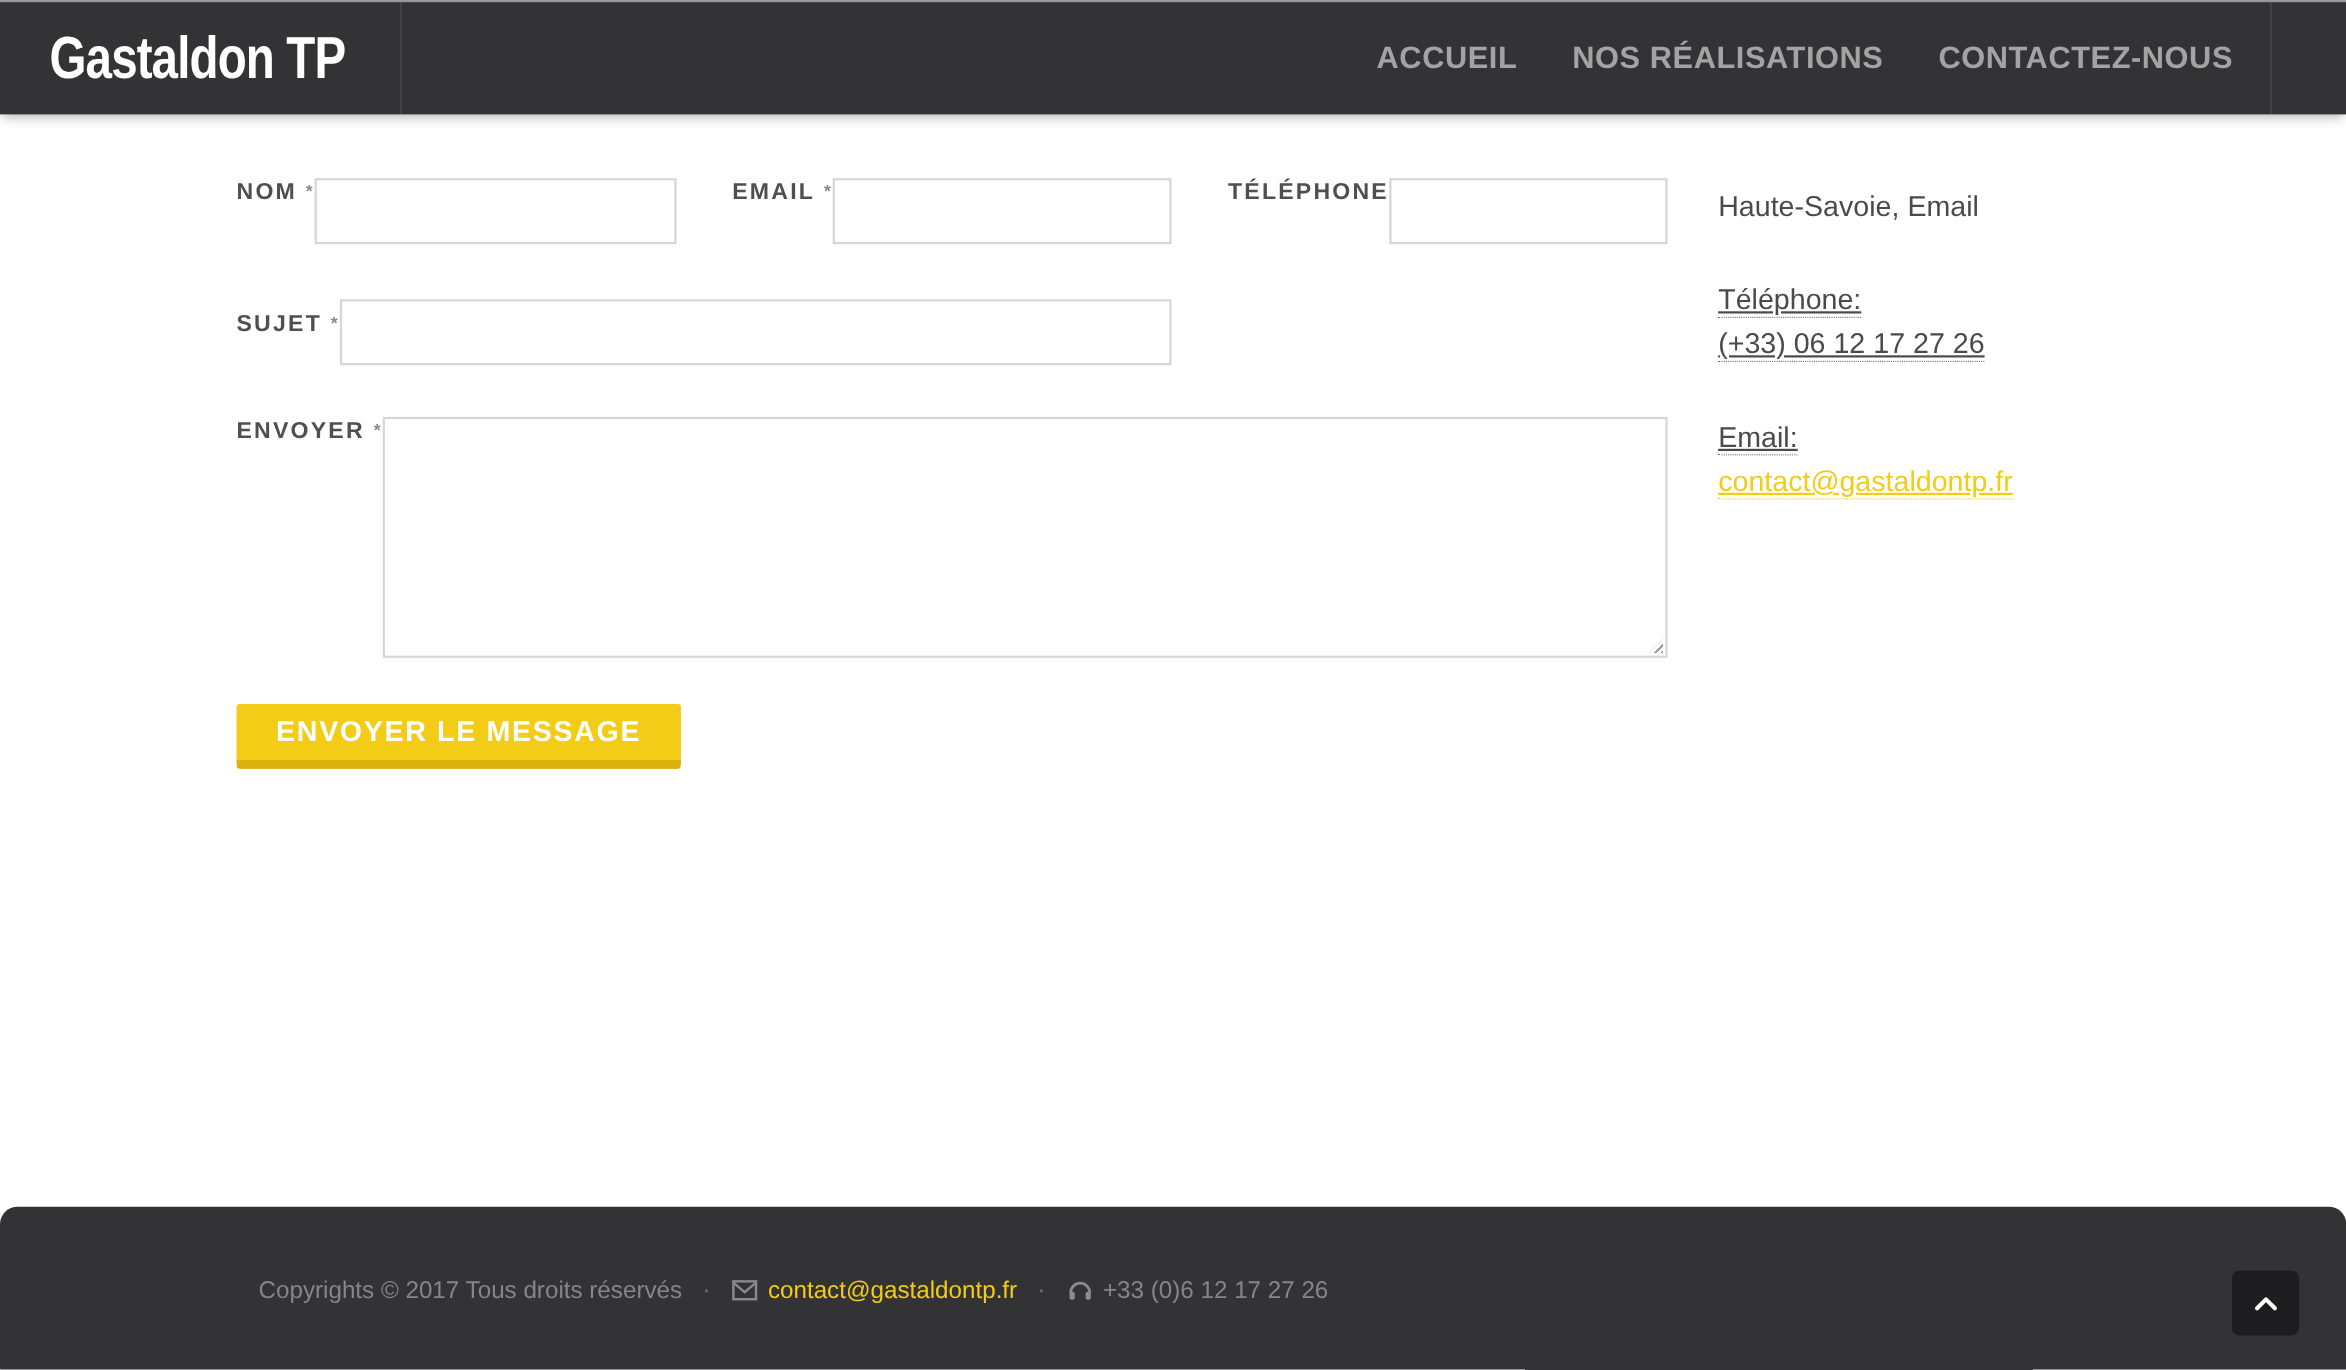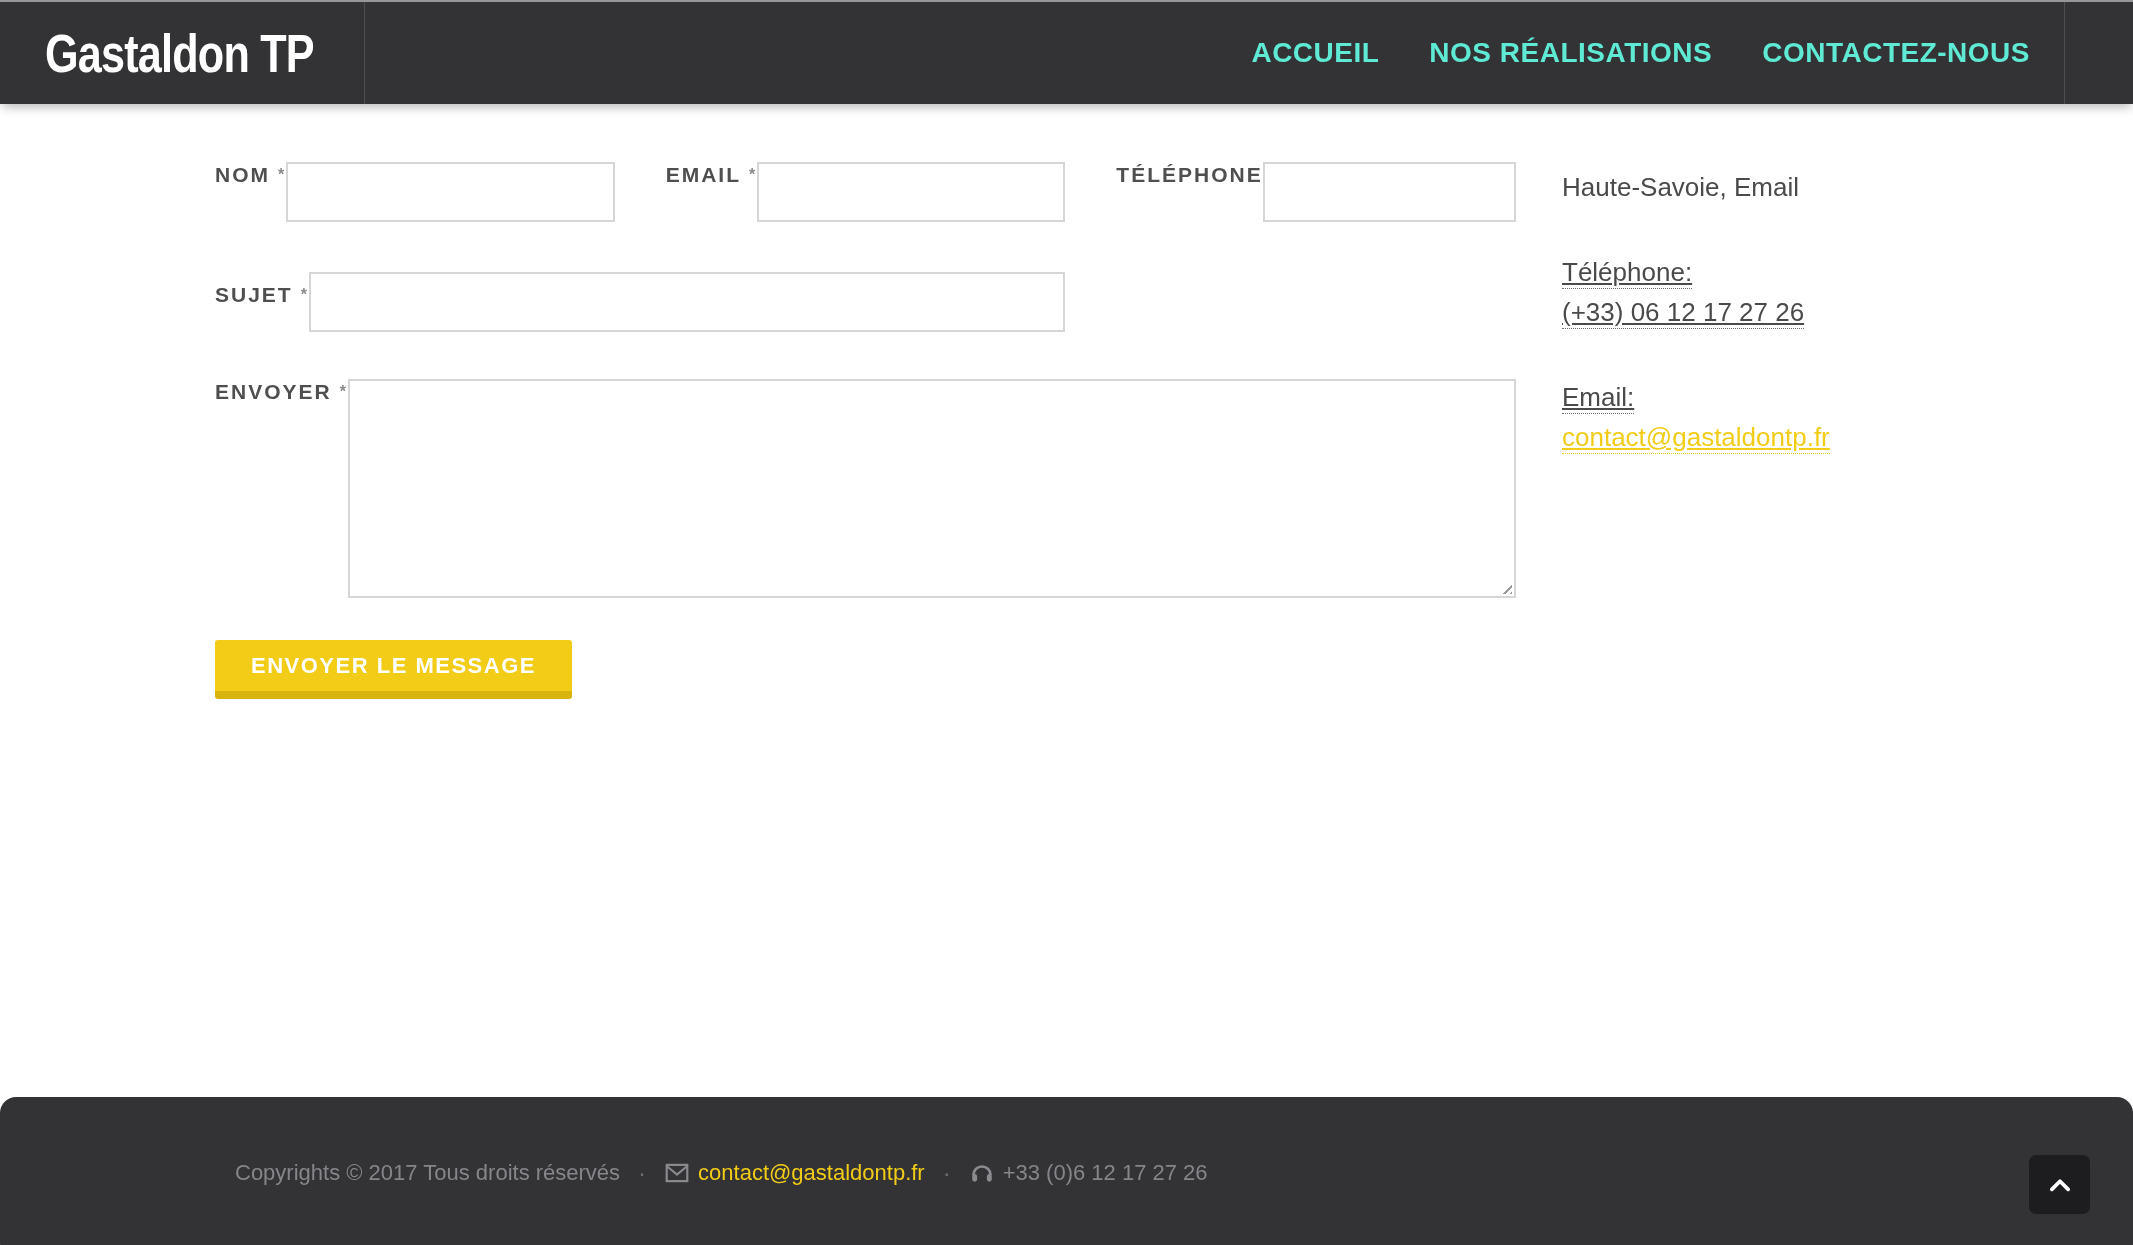--- a/index.html
+++ b/index.html
@@ -23,21 +23,21 @@
     display:flex; align-items:center; padding-left:45px;
     border-right:1px solid rgba(255,255,255,.14);
     cursor:pointer;
   }
   .logo-text {
     color:#fff; font-size:54px; font-weight:bold; letter-spacing:-1px;
     transform:scaleX(.8); transform-origin:left center; white-space:nowrap;
   }
   nav { margin-left:auto; display:flex; align-items:center; gap:50px; padding-right:103px; }
   nav a {
-    color:#5eead4; font-size:28px; font-weight:bold; letter-spacing:.5px;
+    color:#a3a3a3; font-size:28px; font-weight:bold; letter-spacing:.5px;
     text-decoration:none; white-space:nowrap; cursor:pointer;
   }
   .header-right-divider {
     position:absolute; right:68px; top:0; bottom:0; width:1px;
     background:rgba(255,255,255,.14);
   }
 
   
   main { display:flex; height:993px; padding:58px 0 0 215px; }
   .contact-form { width:1301px; flex:none; }
@@ -64,21 +64,21 @@
   .resize-handle {
     position:absolute; right:4px; bottom:4px; width:13px; height:13px;
     background:repeating-linear-gradient(135deg, transparent 0 3px, #9a9a9a 3px 4.5px);
     clip-path:polygon(100% 0, 0 100%, 100% 100%);
     cursor:nwse-resize;
   }
   .submit-btn {
     height:59px; padding:0 36px;
     background:#f2cc16; border:none; border-bottom:8px solid #d9b30e;
     border-radius:3px; color:#fff; font-family:inherit;
-    font-size:22px; font-weight:bold; letter-spacing:1.5px; cursor:pointer;
+    font-size:26px; font-weight:bold; letter-spacing:1.5px; cursor:pointer;
   }
 
   
   .contact-info {
     margin-left:46px; width:400px; padding-top:5px;
     font-size:26px; line-height:40px; color:#4a4a4a;
   }
   .contact-info p { margin:0 0 45px 0; }
   .u {
     text-decoration:underline;

